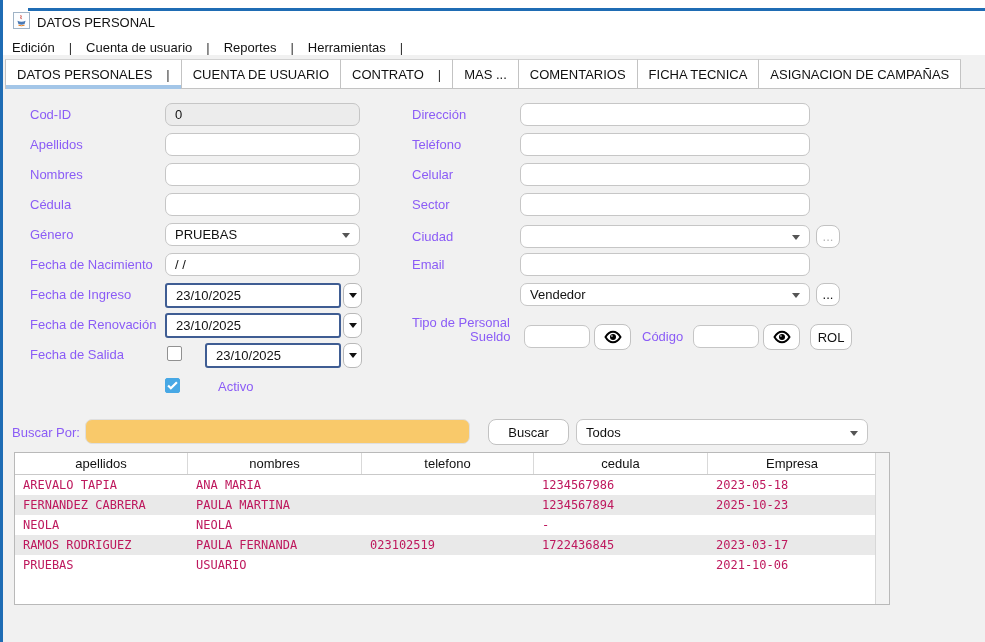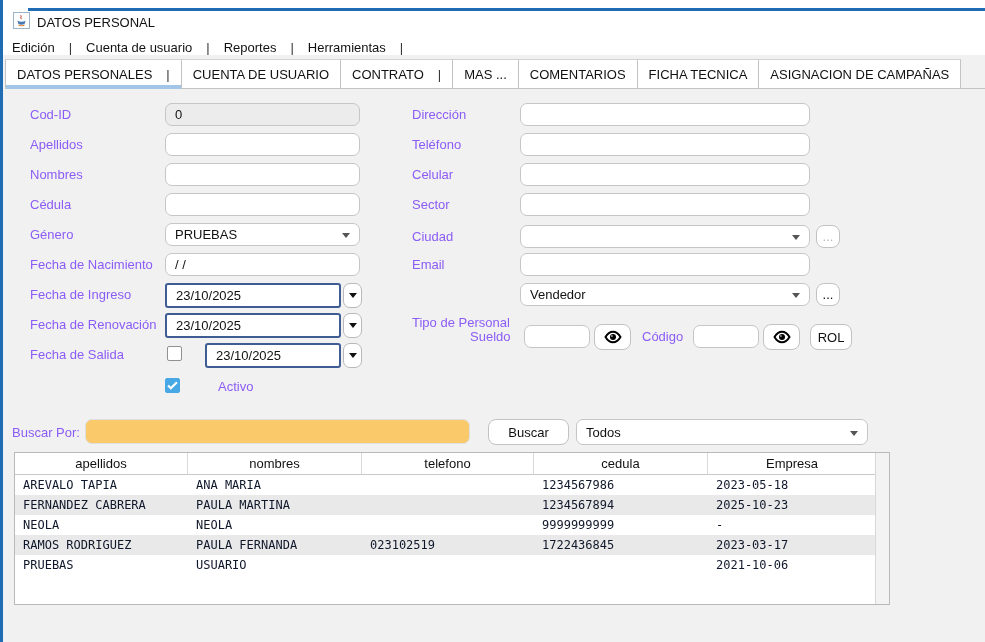--- a/index.html
+++ b/index.html
@@ -48,21 +48,21 @@
   .search-input{position:absolute;left:85px;top:419px;width:385px;height:25px;box-sizing:border-box;
     border:1px solid #dfdfdf;border-radius:7px;background:#f9c96a;font-size:13px;padding:0 9px;
     font-family:"Liberation Sans",sans-serif;outline:none;color:#111;}
   
   .table{left:14px;top:452px;width:876px;height:153px;background:#fff;border:1px solid #b9b9b9;box-sizing:border-box;}
   .thead{display:flex;height:22px;border-bottom:1px solid #c9c9c9;box-sizing:border-box;width:calc(100% - 13px);}
   .th{font-size:13px;color:#111;display:flex;align-items:center;justify-content:center;
     border-right:1px solid #d9d9d9;box-sizing:border-box;}
   .tr{display:flex;height:20px;width:calc(100% - 13px);}
   .tr.alt{background:#e9e9e9;}
-  .td{font-family:"DejaVu Sans Mono","Liberation Mono",monospace;font-size:12px;color:#0f172a;
+  .td{font-family:"DejaVu Sans Mono","Liberation Mono",monospace;font-size:12px;color:#be185d;
     display:flex;align-items:center;padding-left:8px;box-sizing:border-box;overflow:hidden;white-space:nowrap;}
   .th:nth-child(1),.td:nth-child(1){width:173px;}
   .th:nth-child(2),.td:nth-child(2){width:174px;}
   .th:nth-child(3),.td:nth-child(3){width:172px;}
   .th:nth-child(4),.td:nth-child(4){width:174px;}
   .th:nth-child(5),.td:nth-child(5){flex:1;}
   .th:nth-child(5){border-right:none;}
   .vscroll{position:absolute;right:0;top:0;bottom:0;width:13px;background:#f3f3f3;border-left:1px solid #d7d7d7;}
 </style>
 </head>
@@ -242,21 +242,20 @@
         <div class="td">FERNANDEZ CABRERA</div>
         <div class="td">PAULA MARTINA</div>
         <div class="td"></div>
         <div class="td">1234567894</div>
         <div class="td">2025-10-23</div>
       </div>
       <div class="tr">
         <div class="td">NEOLA</div>
         <div class="td">NEOLA</div>
         <div class="td"></div>
-        <div class="td">9999999999</div>
         <div class="td">-</div>
       </div>
       <div class="tr alt">
         <div class="td">RAMOS RODRIGUEZ</div>
         <div class="td">PAULA FERNANDA</div>
         <div class="td">023102519</div>
         <div class="td">1722436845</div>
         <div class="td">2023-03-17</div>
       </div>
       <div class="tr">

